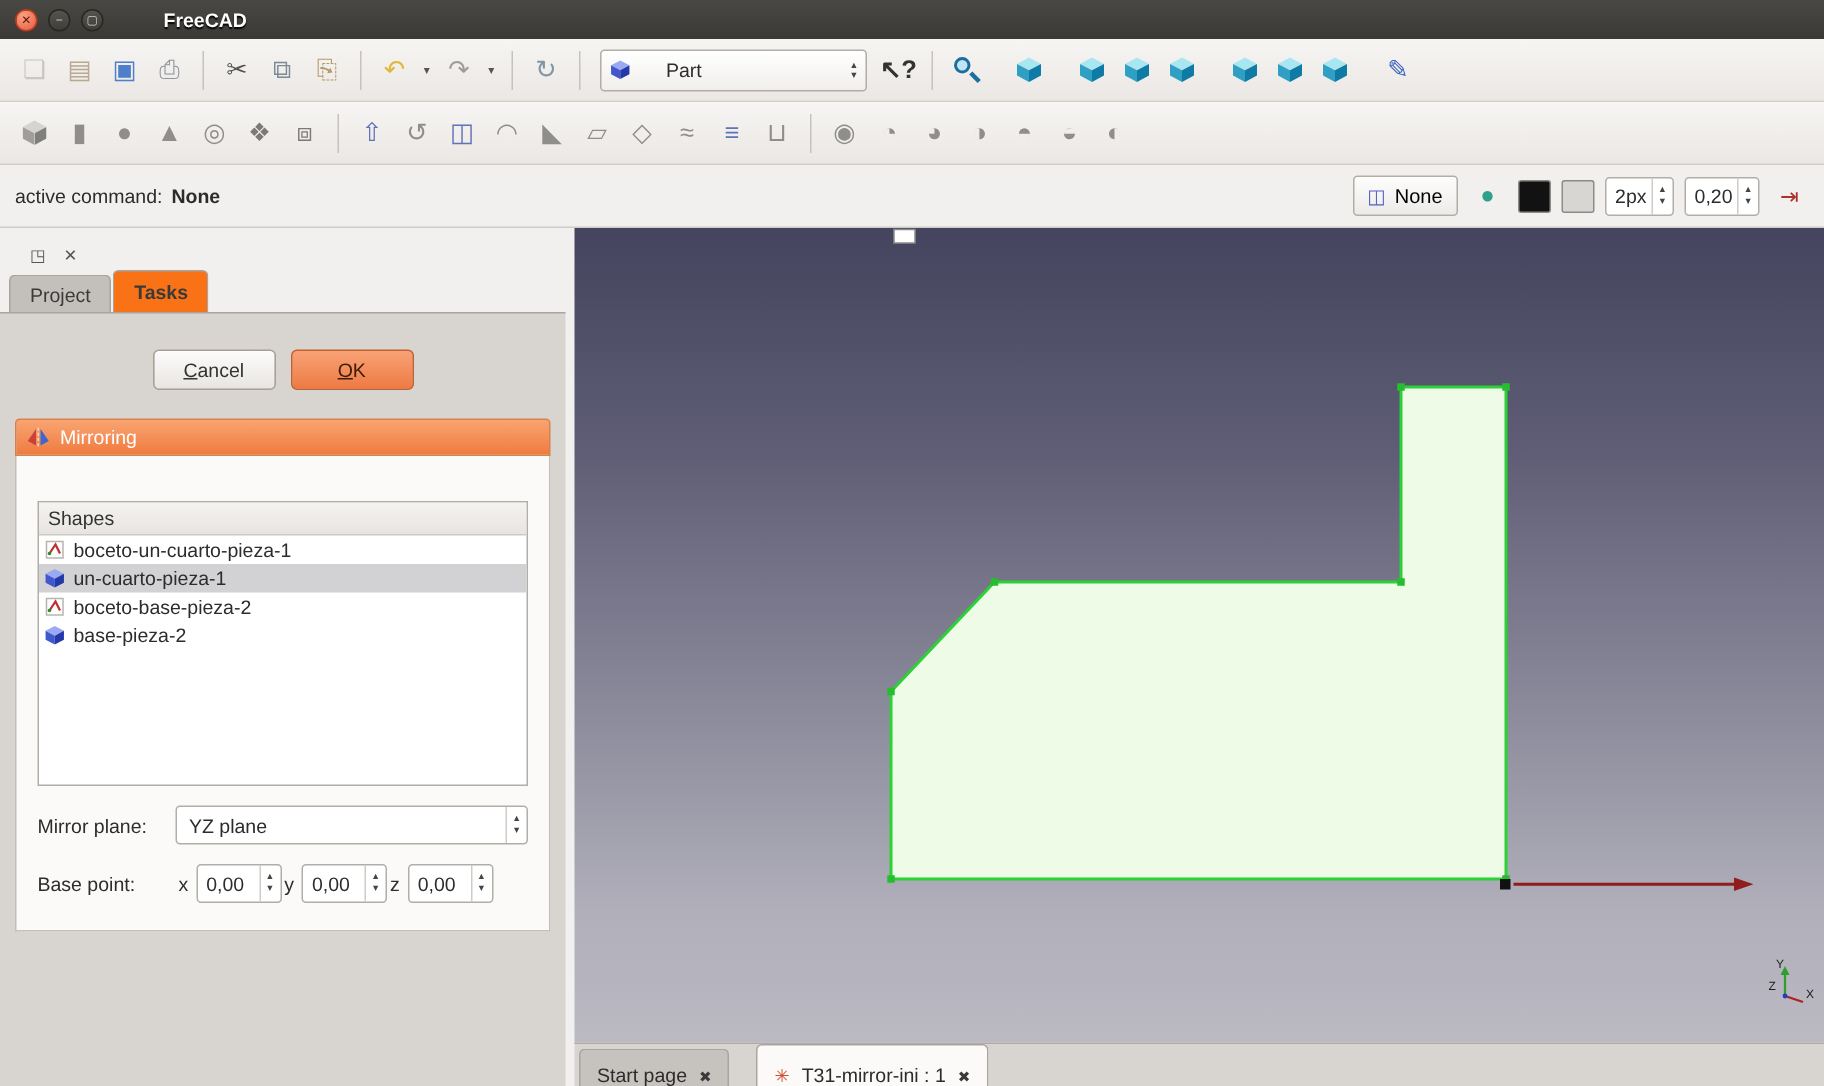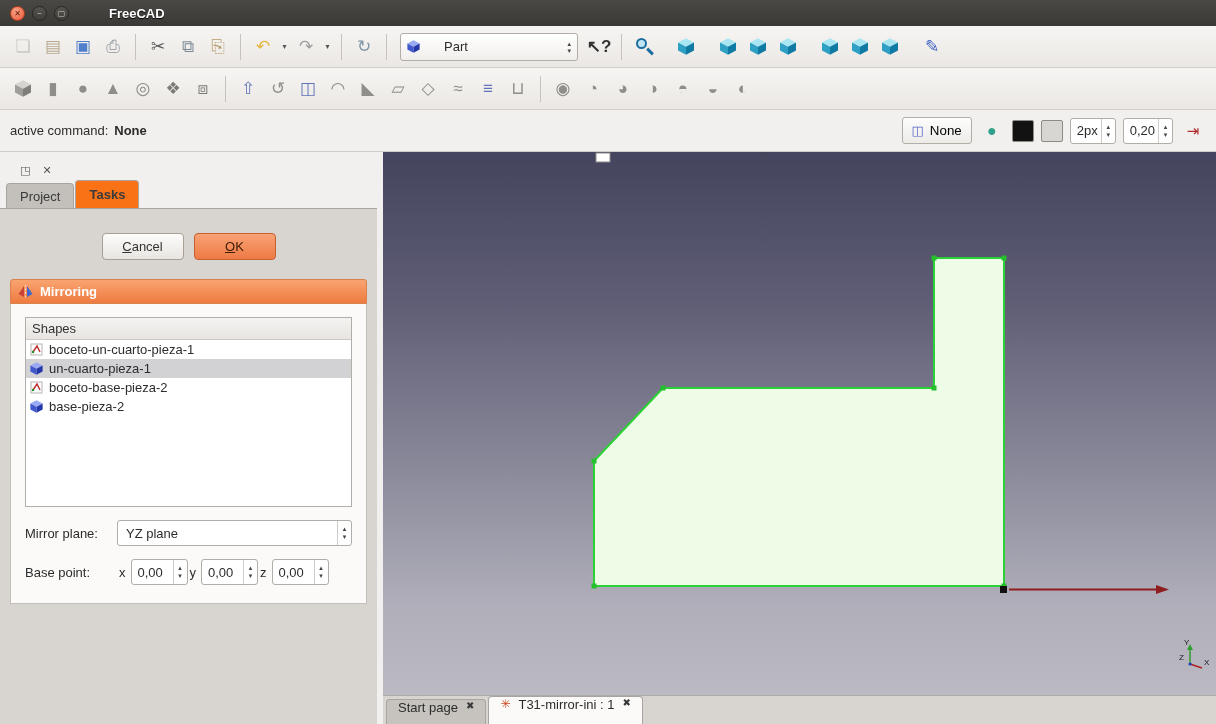--- a/index.html
+++ b/index.html
@@ -72,41 +72,41 @@
 .cv-tabs{position:absolute;top:28px;left:0;right:0;height:28px;display:flex;align-items:flex-end;padding-left:6px;gap:1px}
 .cvtab{padding:0 13px;height:25px;display:flex;align-items:center;border:1px solid #a9a49e;border-bottom:none;border-radius:4px 4px 0 0;background:#c3bfbb;color:#3a3a3a}
 .cvtab.active{background:#f97316;height:28px;position:relative;z-index:2;font-weight:bold}
 .cv-body{position:absolute;left:0;right:0;top:56px;bottom:0;background:#d8d4d0;border-top:1px solid #a9a49e}
 .btnrow{padding-top:24px;display:flex;justify-content:center;gap:10px}
 .pbtn{width:82px;height:27px;border-radius:4px;border:1px solid #a89f96;background:linear-gradient(#fdfcfb,#e8e5e1);font-size:13px;color:#333;display:flex;align-items:center;justify-content:center}
 .pbtn .ml{display:block}
 .pbtn .ml::first-letter{text-decoration:underline}
 .pbtn.ok{background:linear-gradient(#f8a276,#ee7a44);border-color:#c55f2e;color:#3d1d05}
 .task{margin:19px 10px 0}
-.task-head{height:25px;background:linear-gradient(#f9a471,#ef7b40);border:1px solid #d8824d;border-radius:3px 3px 0 0;display:flex;align-items:center;gap:7px;padding:0 7px;color:#fff;font-weight:bold}
-.task-bodyx{background:#fbfaf9;border:1px solid #c3bfba;border-top:none;padding:13px 14px 18px}
+.task-head{height:25px;background:linear-gradient(#f9a471,#ef7b40);border:1px solid #d8824d;border-radius:3px 3px 0 0;display:flex;align-items:center;gap:7px;padding:0 7px;color:#fff;font-weight:normal}
+.task-bodyx{background:#fbfaf9;border:1px solid #c3bfba;border-top:none;padding:30px 14px 18px}
 .shapes{border:1px solid #b1ada8;background:#fff;height:190px;overflow:hidden}
 .sh-head{height:22px;background:linear-gradient(#f5f3f1,#e7e4e1);border-bottom:1px solid #cdc9c4;display:flex;align-items:center;padding:0 6px;color:#333}
 .srow{height:19px;display:flex;align-items:center;gap:6px;padding:0 4px}
 .srow.sel{background:#d2d2d4}
 .frow{display:flex;align-items:center;margin-top:13px}
 .frow .flabel{width:92px;flex:0 0 auto}
 .combo{flex:1;height:26px;background:#fff;border:1px solid #b1ada8;border-radius:3px;display:flex;align-items:center;padding-left:8px}
 .combo .cval{flex:1}
 .axl{margin:0 5px 0 2px}
 .bspin{width:57px;height:26px;background:#fff;border:1px solid #b1ada8;border-radius:3px;display:flex;align-items:center}
 .bspin .val{flex:1;padding-left:6px}
 
 
 #viewport{position:absolute;left:383px;top:152px;right:0;bottom:29px;background:linear-gradient(180deg,#45445e 0%,#5f5e76 28%,#8a899a 58%,#b0afba 84%,#bbbac3 100%)}
 #viewport svg{position:absolute;left:0;top:0}
 
 
 #doctabs{position:absolute;left:383px;right:0;bottom:0;height:29px;background:#d8d4d0;border-top:1px solid #aeaaa5;display:flex;align-items:flex-end;padding-left:3px}
-.dtab{display:flex;align-items:flex-start;gap:8px;padding:0 11px;height:25px;background:#c6c2be;border:1px solid #a9a49f;border-bottom:none;border-radius:4px 4px 0 0;margin-right:2px;color:#2c2c2c}
+.dtab{display:flex;align-items:flex-end;gap:8px;padding:0 11px;height:25px;background:#c6c2be;border:1px solid #a9a49f;border-bottom:none;border-radius:4px 4px 0 0;margin-right:18px;color:#2c2c2c}
 .dtab.active{background:#fbfaf9;height:28px}
 .dtab .x{font-size:10px;color:#3a3a3a;font-weight:bold}
 .dtab .dicon{color:#d24a28;font-size:12px}
 </style>
 </head>
 <body>
 
 <div class="titlebar">
   <span class="wbtn close">
       <span>✕</span>

